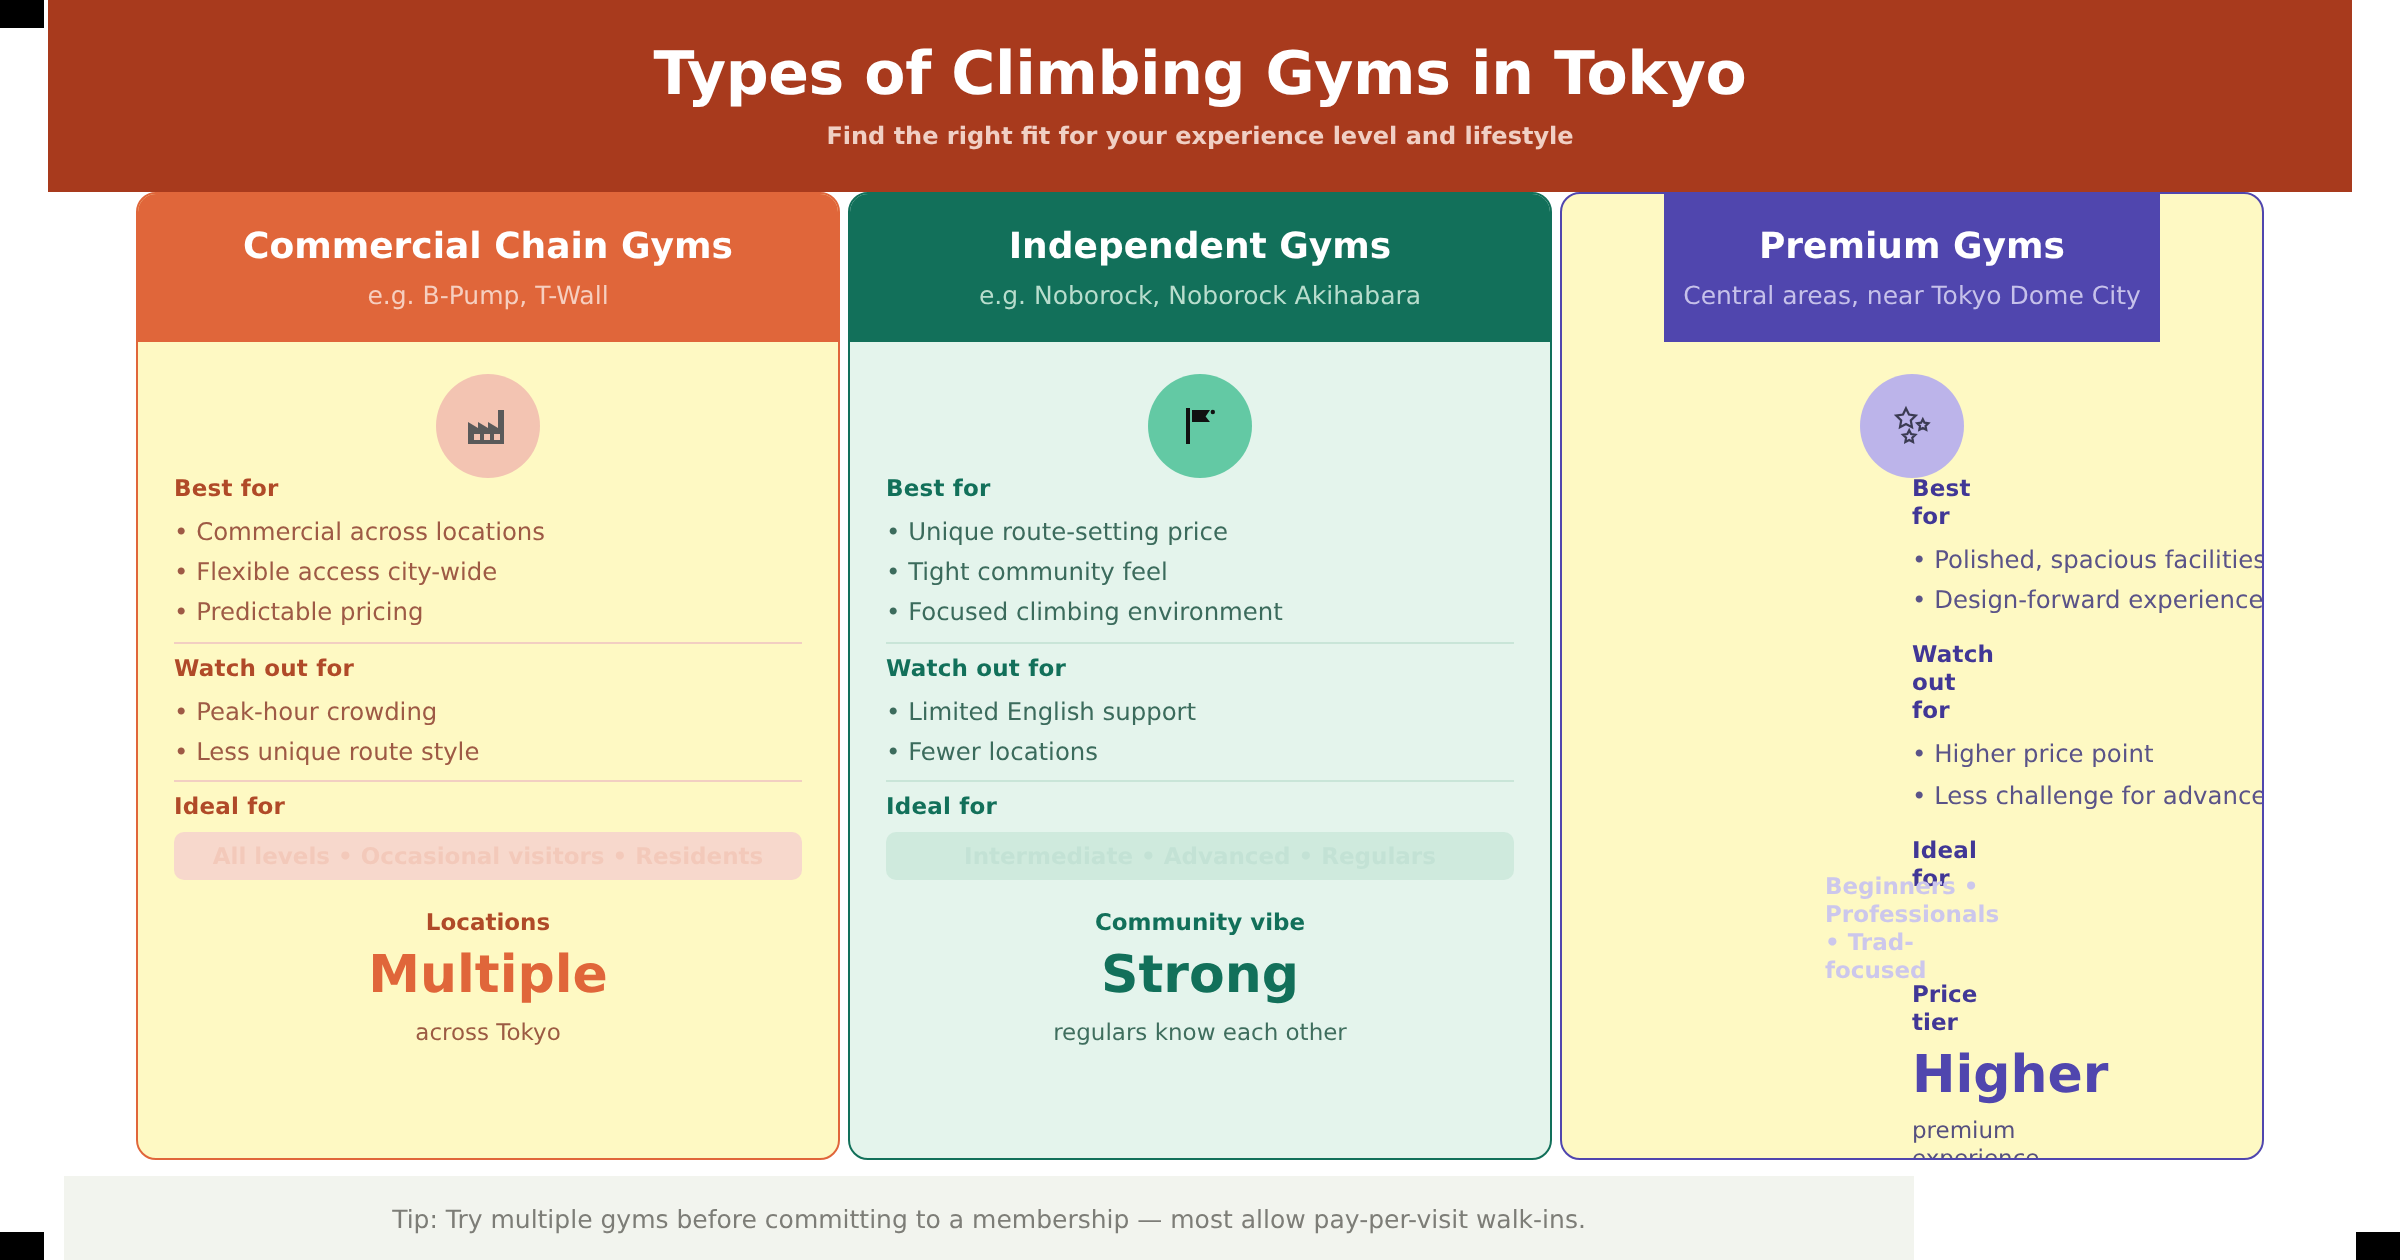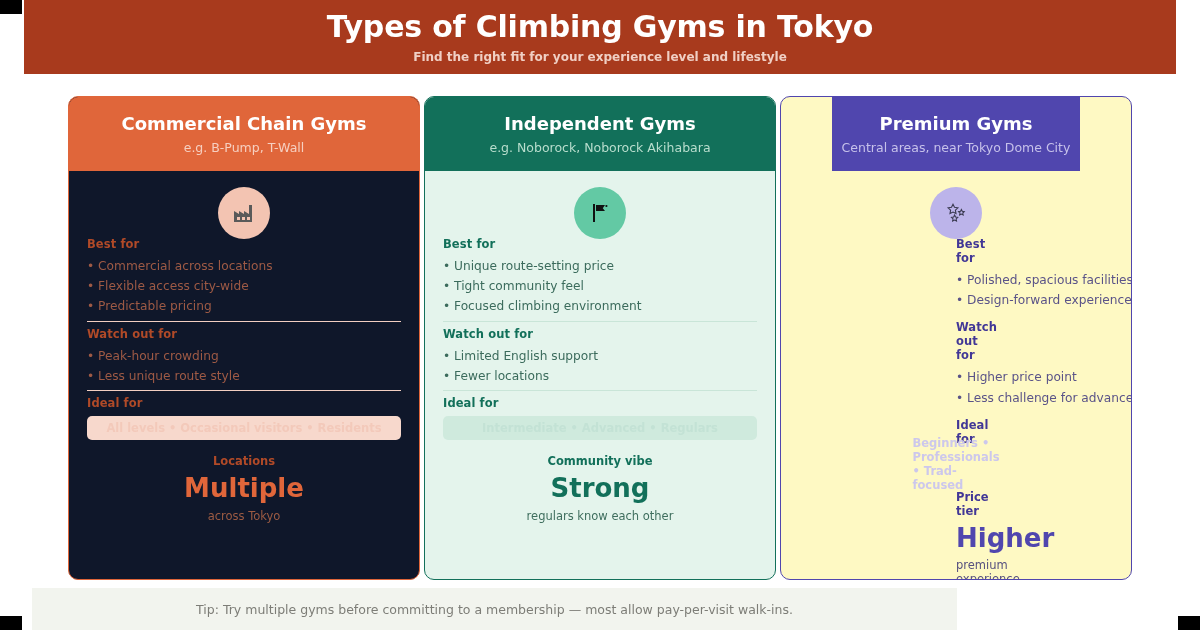--- a/index.html
+++ b/index.html
@@ -12,21 +12,21 @@
   .page {
     position: relative;
     width: 1200px; height: 630px;
     background: #ffffff;
   }
 
   
   .header {
     position: absolute;
     left: 24px; top: 0px;
-    width: 1152px; height: 74px;
+    width: 1152px; height: 96px;
     background: #a83a1d;
     display: flex; flex-direction: column;
     align-items: center; justify-content: center;
     text-align: center;
   }
   .header-title {
     color: #ffffff;
     font-size: 30px;
     font-weight: bold;
     letter-spacing: -0.2px;
@@ -174,21 +174,21 @@
   <div class="corner bl"></div>
   <div class="corner br"></div>
 
   <div class="header" style="background: rgb(168, 58, 29);">
     <div class="header-title">Types of Climbing Gyms in Tokyo</div>
     <div class="header-sub">Find the right fit for your experience level and lifestyle</div>
   </div>
 
   <div class="cards">
 
-    <div class="card" id="card0" style="background: #0f172a; border: 1px solid rgb(224, 102, 58);">
+    <div class="card" id="card0" style="background: #fef9c3; border: 1px solid rgb(224, 102, 58);">
       <div class="card-head" style="background: rgb(224, 102, 58);">
         <div class="card-title">Commercial Chain Gyms</div>
         <div class="card-eg" style="color: rgb(246, 207, 192);">e.g. B-Pump, T-Wall</div>
       </div>
       <div class="card-body">
         <div class="icon-wrap" style="background: rgb(243, 196, 178);">
           <svg width="24" height="24" viewBox="0 0 24 24" fill="#5a5a5a" aria-hidden="true">
             <path d="M2 21V10l5 3V10l5 3V10l5 3V4h3v17H2zm3-2h3v-3H5v3zm5 0h3v-3h-3v3zm5 0h3v-3h-3v3z"></path>
           </svg>
         </div>

